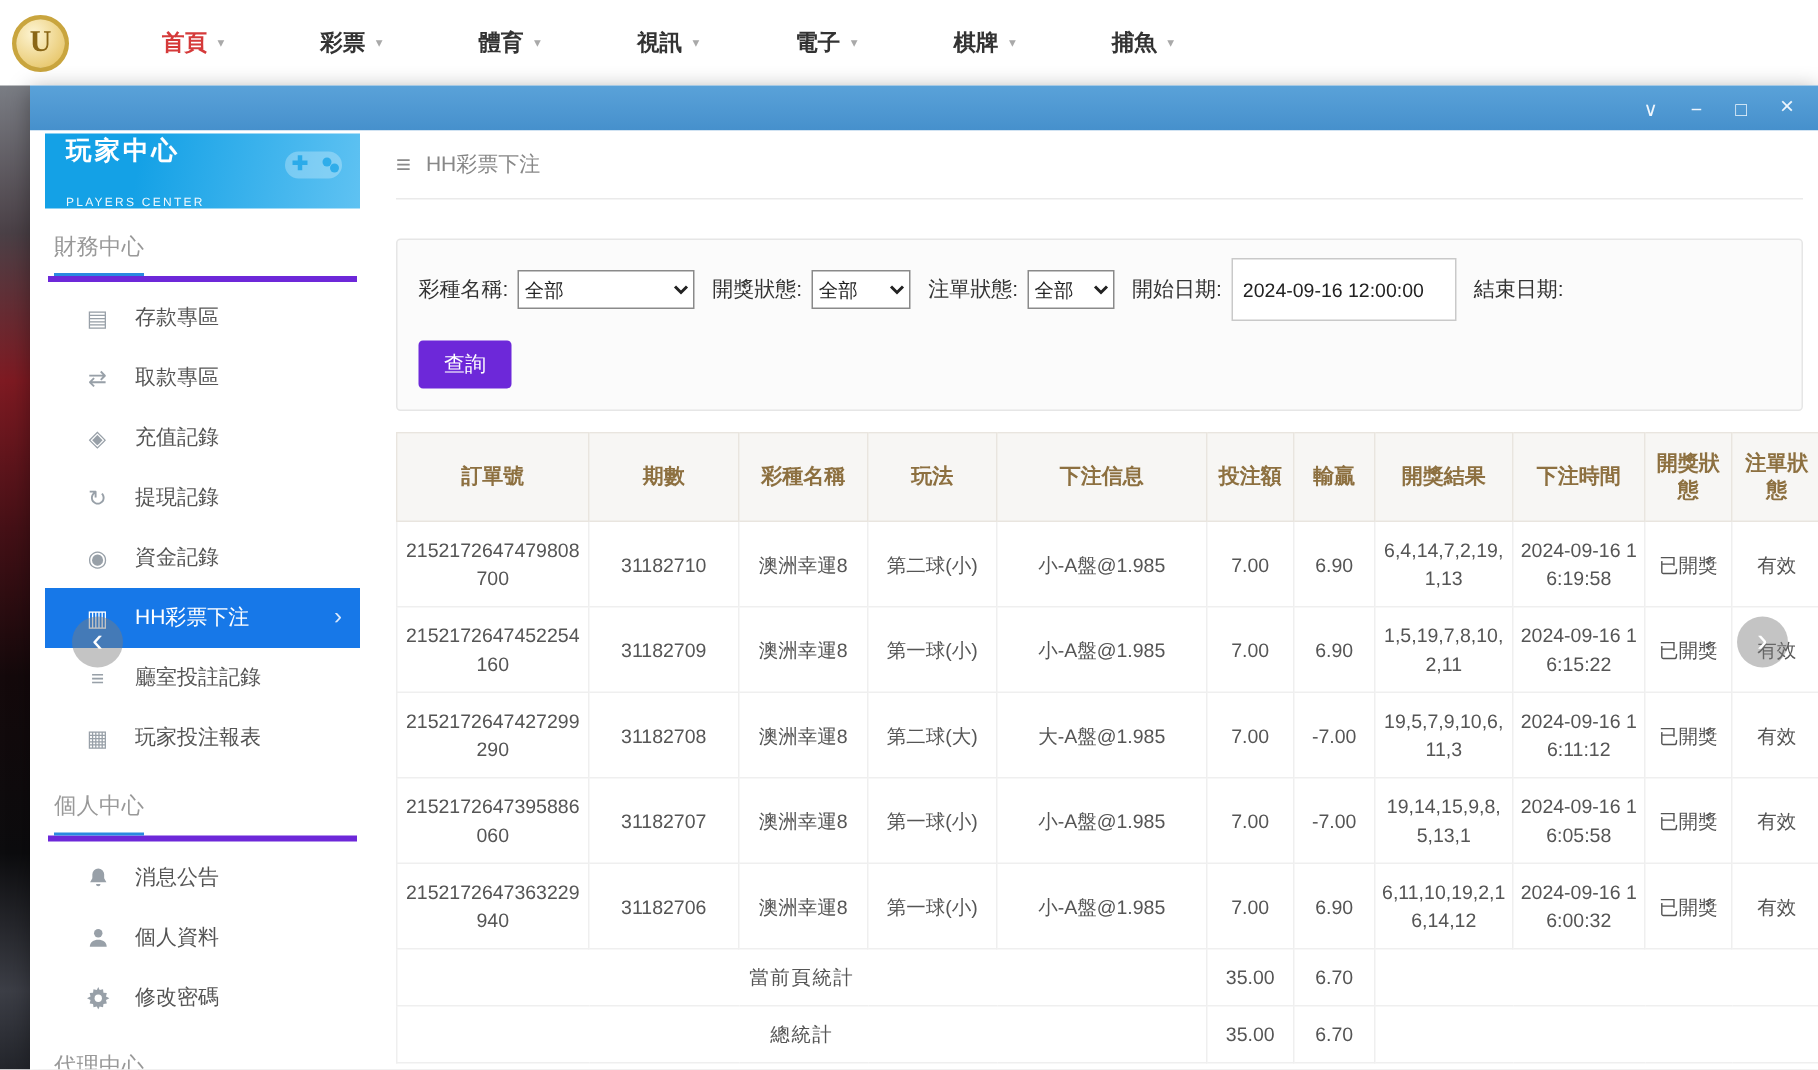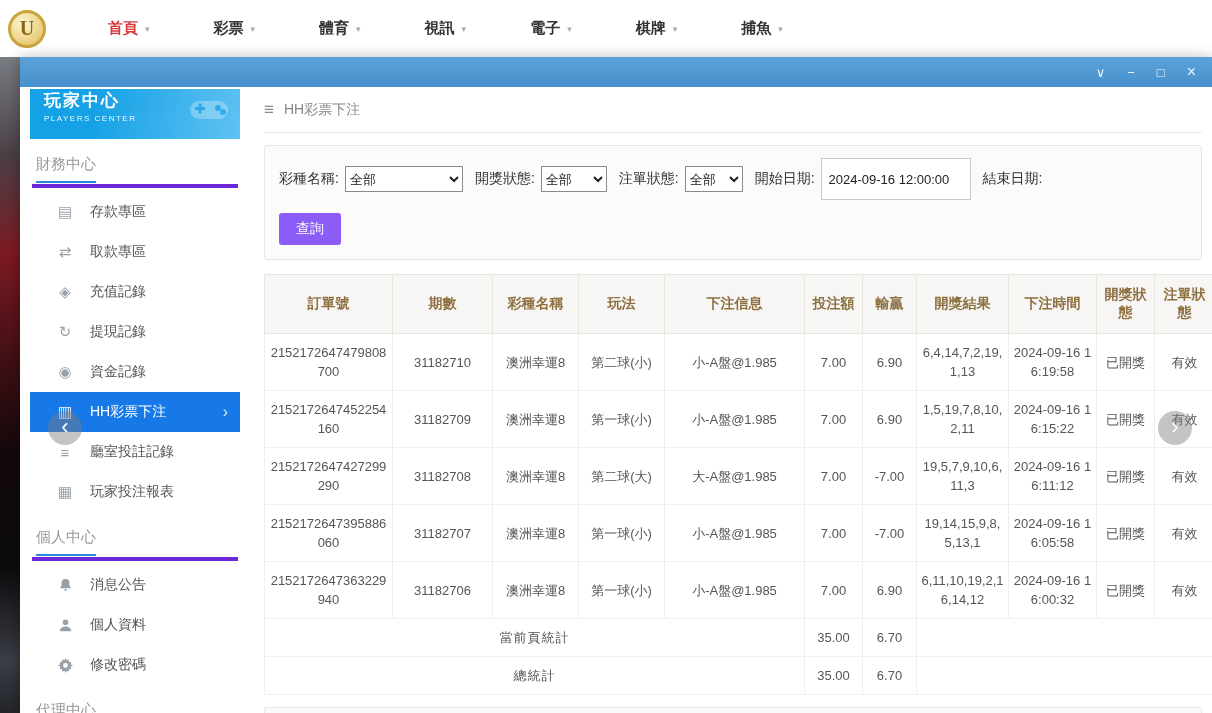--- a/index.html
+++ b/index.html
@@ -27,21 +27,21 @@
   .modal { position:absolute; left:20px; top:57px; width:1192px; height:656px; background:#fff;
     box-shadow:0 2px 14px rgba(0,0,0,.35); }
   .titlebar { height:30px; background:linear-gradient(#5aa2d9,#4690cc); display:flex;
     justify-content:flex-end; align-items:center; gap:22px; padding-right:16px; }
   .win-ctl { color:#eef6fd; font-size:13px; cursor:pointer; line-height:1; }
   .modal-body { height:626px; display:flex; background:#fff; }
 
   
   .sidebar { width:230px; flex-shrink:0; padding:2px 10px 0 10px; overflow:hidden; }
   .sidebar-header { height:50px; background:linear-gradient(100deg,#14a1e6 30%,#5fc2f2);
-    display:flex; flex-direction:column; justify-content:flex-start; padding-left:14px; color:#fff;
+    display:flex; flex-direction:column; justify-content:space-between; padding-left:14px; color:#fff;
     position:relative; overflow:hidden; }
   .sh-title { font-size:17px; font-weight:bold; letter-spacing:2px; }
   .sh-sub { font-size:8px; letter-spacing:1.5px; opacity:.92; margin-top:2px; }
   .sh-gamepad { position:absolute; right:8px; top:6px; opacity:.55; }
   .section-title { display:block; margin:16px 2px 4px; border-bottom:4px solid #6d28d9;
     padding:0 4px 10px; color:#999; font-size:15px; }
   .section-title b { font-weight:normal; border-bottom:2px solid #2a8ae0; padding-bottom:9px; }
   .menu-item { height:40px; display:flex; align-items:center; gap:16px; padding-left:26px;
     font-size:14px; color:#555; cursor:pointer; position:relative; }
   .mi-icon { width:18px; text-align:center; color:#98a0a8; font-size:15px; display:inline-flex; justify-content:center; }
@@ -49,28 +49,28 @@
   .menu-item.active { background:#1778e8; color:#fff; }
   .menu-item.active .mi-icon { color:#fff; }
   .mi-chevron { position:absolute; right:12px; color:#dce9fb; font-size:16px; }
 
   
   .main { flex:1; min-width:0; padding:0 10px 0 14px; }
   .page-header { display:flex; align-items:center; gap:10px; height:46px;
     border-bottom:1px solid #eaeaea; color:#888; font-size:14px; }
   .hamburger { font-size:17px; color:#8a8a8a; cursor:pointer; }
 
-  .filter-panel { margin-top:12px; border:1px solid #e6e6e6; background:#fbfbfb; border-radius:3px;
+  .filter-panel { margin-top:26px; border:1px solid #e6e6e6; background:#fbfbfb; border-radius:3px;
     padding:12px 14px 14px; }
   .filter-row { display:flex; align-items:center; font-size:14px; color:#333; white-space:nowrap; }
   .fgroup { display:flex; align-items:center; gap:6px; margin-right:12px; }
   .filter-panel select { height:26px; border:1px solid #8a8a8a; background:#fff; font-size:13px; color:#222; }
   .sel-lottery { width:118px; } .sel-draw { width:66px; } .sel-order { width:58px; }
   .date-input { width:150px; height:42px; border:1px solid #c9c9c9; padding:0 7px; font-size:13px; color:#222; }
-  .search-btn { margin-top:13px; background:#8b5cf6; color:#fff; border:none; border-radius:3px;
+  .search-btn { margin-top:13px; background:#6d28d9; color:#fff; border:none; border-radius:3px;
     padding:7px 17px; font-size:14px; cursor:pointer; }
 
   .data-table { width:100%; border-collapse:collapse; table-layout:fixed; margin-top:14px;
     font-size:13px; color:#555; text-align:center; }
   .data-table th { border:1px solid #e9e5df; background:#f7f6f4; color:#8d7040; font-weight:bold;
     font-size:14px; padding:11px 2px; }
   .data-table td { border:1px solid #efefef; padding:9px 3px; line-height:19px; word-break:break-all; }
   .sum-label { letter-spacing:1px; }
 
   .table-footer { margin-top:12px; border:1px solid #e8e8e8; background:#fafafa; border-radius:2px;

